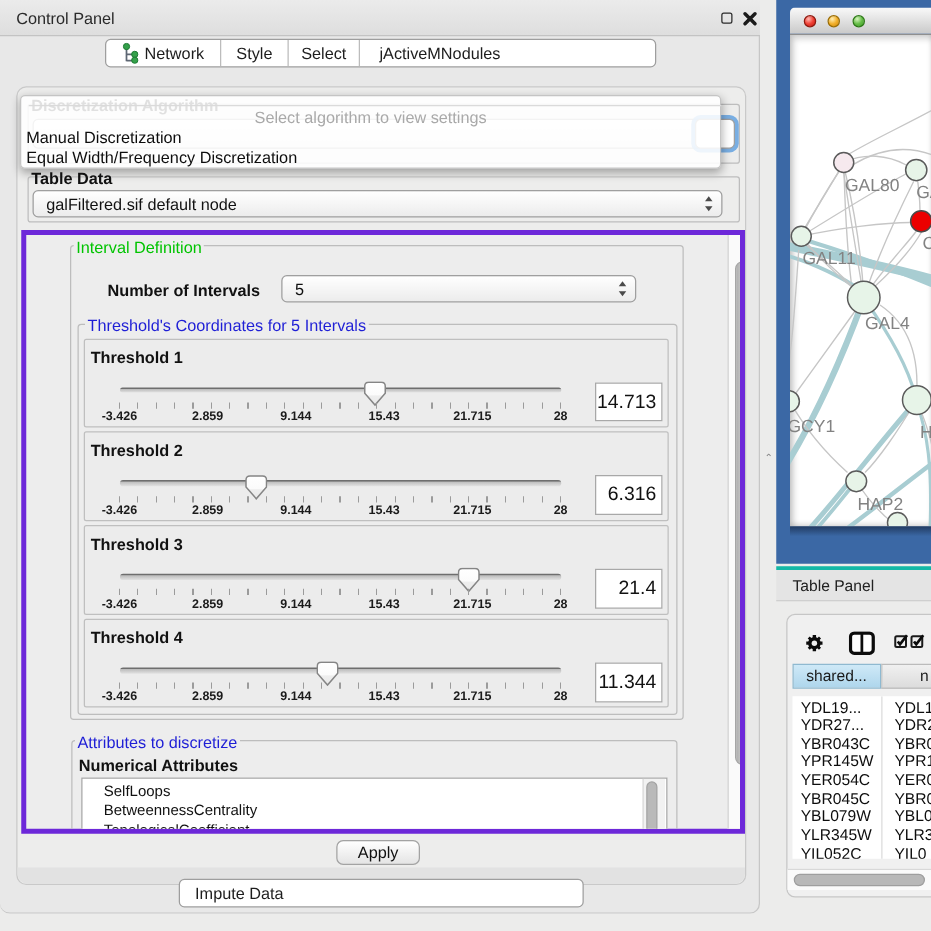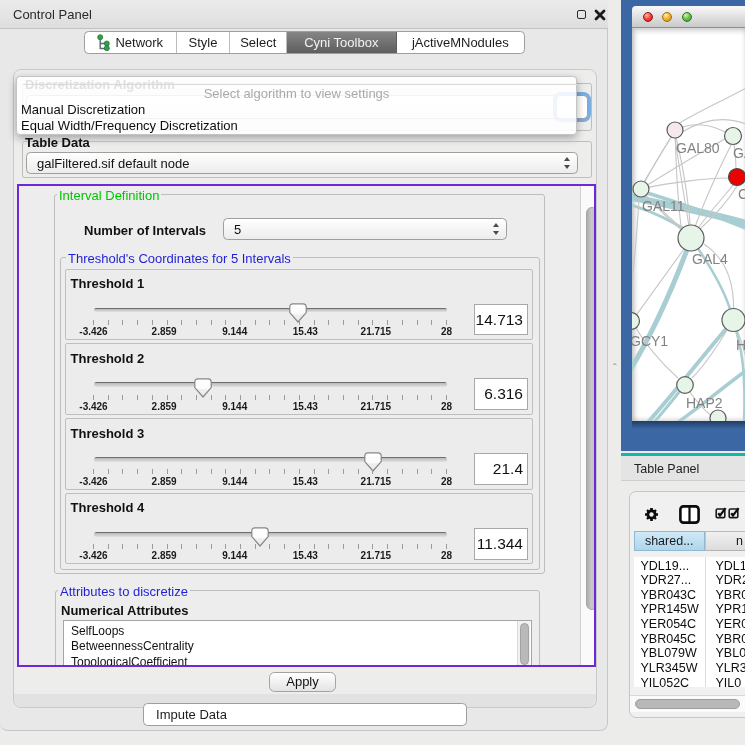--- a/index.html
+++ b/index.html
@@ -27,38 +27,38 @@
 .updn:before,.updn:after{content:"";position:absolute;left:50%;margin-left:-3.5px;border-left:3.5px solid transparent;border-right:3.5px solid transparent}
 .updn:before{top:0;border-bottom:4.5px solid #4a4a4a}
 .updn:after{bottom:0;border-top:4.5px solid #4a4a4a}
 #popup{position:absolute;left:16px;top:76px;width:561px;height:58.5px;
  background:rgba(255,255,255,0.87);border:1px solid rgba(150,150,150,0.55);border-radius:4px;
  box-shadow:0 3px 8px rgba(0,0,0,0.32);font-size:13px}
 #popup .p1{position:absolute;left:0;top:9px;width:100%;text-align:center;color:#a9a9a9}
 #popup .p2{position:absolute;left:4px;top:24.5px;font-weight:normal;color:#0d0d0d}
 #popup .p3{position:absolute;left:4px;top:40.5px;color:#0d0d0d}
 #scroll{position:absolute;left:17px;top:184px;width:579px;height:483px;background:#ededed;
- border:2px solid #6d28d9;overflow:hidden}
+ border:4px solid #6d28d9;overflow:hidden}
 .gtit{position:absolute;font-size:13px;white-space:nowrap;background:#ededed;padding:0 2px}
 .tbox{position:absolute;left:46px;width:468px;height:71.5px;border:1px solid #bfbfbf;border-radius:2px;background:#ececec}
 .tbox .ttl{position:absolute;left:4.5px;top:6.5px;font-size:13px;font-weight:bold;color:#111}
 .tbox .track{position:absolute;left:27.5px;top:38.2px;width:353.5px;height:4.5px;border-radius:2.5px;
  background:linear-gradient(#6e6e6e 0,#6e6e6e 1px,#bdbdbd 1.5px,#e2e2e2 100%)}
 .tbox .thumb{position:absolute;top:33.3px}
 .tbox .ticks{position:absolute;left:27px;top:50.3px;width:354.5px;height:5px;
  background:repeating-linear-gradient(to right,#9b9b9b 0,#9b9b9b 1px,transparent 1px,transparent 14.708px)}
 .tbox .sl{position:absolute;top:56.5px;width:60px;text-align:center;font-size:10px;font-weight:bold;color:#1a1a1a}
 .tbox .vbox{position:absolute;left:408px;top:34.2px;width:54px;height:31.5px;background:#fff;
  border:1px solid #a8a8a8;font-size:15.5px;color:#111;text-align:right;line-height:29.5px;padding-right:4px}
 .vsb{position:absolute;left:561px;top:0;width:18px;height:483px;background:#fafafa;border-left:1px solid #cfcfcf}
 .vsb .th{position:absolute;left:5px;top:21px;width:11.5px;height:403px;border-radius:6.5px;
  background:linear-gradient(90deg,#adadad,#c9c9c9 45%,#b9b9b9);border:1px solid #a5a5a5}
 #list{position:absolute;left:44px;top:434px;width:469px;height:70px;background:#fff;border:1px solid #a5a5a5;
  font-size:12px;color:#111;overflow:hidden}
-#list div{padding-left:7px;line-height:15.3px}
+#list div{padding-left:17px;line-height:15.3px}
 #list .sb{position:absolute;right:1px;top:0;width:13px;height:68px;background:#f2f2f2;border-left:1px solid #d9d9d9}
 #list .sb i{position:absolute;left:1.5px;top:2px;width:9.5px;height:42px;border-radius:5px;background:#b9b9b9;border:1px solid #a2a2a2}
 #apply{position:absolute;left:269px;top:672px;width:67px;height:20px;border-radius:5.5px;
  background:linear-gradient(#ffffff,#e4e4e4);border:1px solid #a3a3a3;text-align:center;
  font-size:13px;color:#111;line-height:18px}
 #netwin{position:absolute;left:621px;top:0;width:124px;height:451px;background:#3b68a5}
 #nettb{position:absolute;left:632px;top:6px;width:113px;height:22px;
  background:linear-gradient(#f9f9f9,#c9c9c9);border-bottom:1px solid #8f8f8f;border-radius:4px 0 0 0}
 .lt{position:absolute;top:11.5px;width:10px;height:10px;border-radius:50%}
 #canvas{position:absolute;left:632px;top:28px;width:113px;height:393px;background:#fff;overflow:hidden;
@@ -97,21 +97,20 @@
 
 <div class="seg" style="left:84px;top:31px;width:441px">
  <div style="width:92px"><svg width="13" height="17" viewBox="0 0 13 17" style="margin-right:5px">
    <path d="M3.2,5 V15 M3.2,9.5 H9 M3.2,14.5 H9" stroke="#5d6673" stroke-width="1.4" fill="none"></path>
    <circle cx="3.2" cy="3.2" r="2.5" fill="#34a04a" stroke="#1d7a33" stroke-width="0.8"></circle>
    <circle cx="9.8" cy="9.5" r="2.5" fill="#34a04a" stroke="#1d7a33" stroke-width="0.8"></circle>
    <circle cx="9.8" cy="14.2" r="2.5" fill="#34a04a" stroke="#1d7a33" stroke-width="0.8"></circle>
       </svg>Network</div>
  <div style="width:54px">Style</div>
  <div style="width:57px">Select</div>
- <div class="on" style="width:110px">Cyni Toolbox</div>
  <div style="width:128px">jActiveMNodules</div>
 </div>
 
 <div id="panel"></div>
 <div id="pstrip"></div>
 
 <div class="grp" style="left:22px;top:83px;width:570px;height:48px"></div>
 <div class="gt" style="left:25px;top:76.5px">Discretization Algorithm</div>
 <div class="combo" style="left:26px;top:95px;width:562px;height:24px"></div>
 <div style="position:absolute;left:556px;top:95px;width:32px;height:24px;background:#fff;border:1px solid #9f9f9f;border-radius:4.5px;box-shadow:0 0 0 3px rgba(100,162,224,0.85)"></div>

